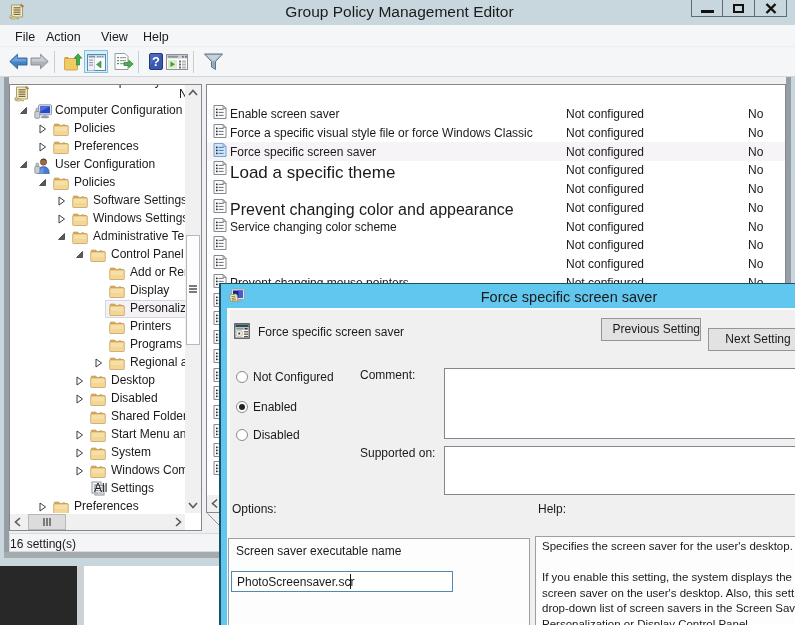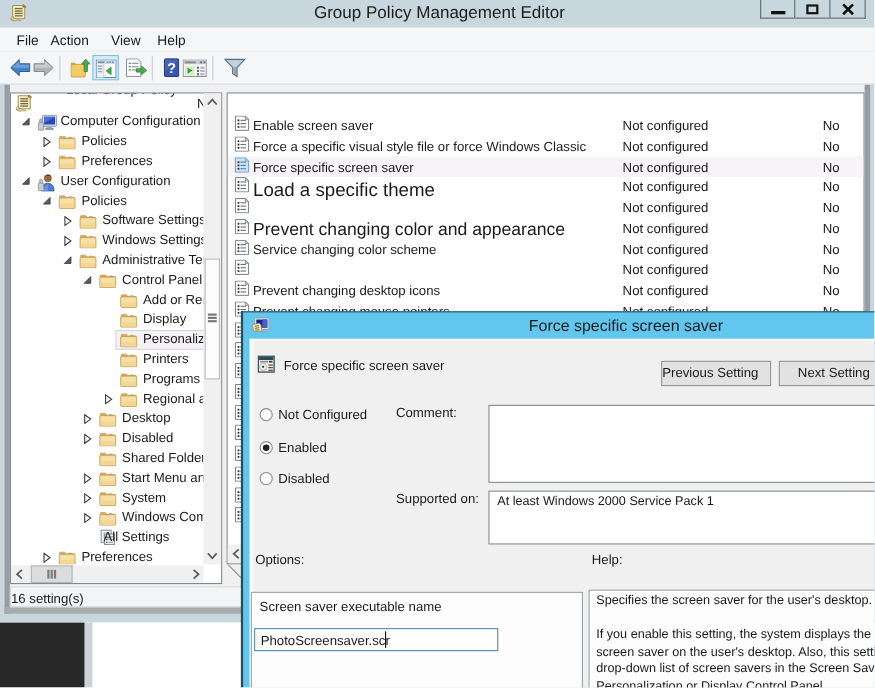--- a/index.html
+++ b/index.html
@@ -605,21 +605,20 @@
           <path d="M1 0.5 L10 0.5 L13 3.5 L13 13.5 L1 13.5 Z" fill="#fdfdfd" stroke="#767b82" stroke-width="0.9"></path>
           <path d="M10 0.5 L10 3.5 L13 3.5 Z" fill="#d7dde4" stroke="#767b82" stroke-width="0.7"></path>
           <rect x="3" y="3.6" width="1.6" height="1.6" fill="#24292e"></rect>
           <rect x="5.6" y="3.9" width="5" height="1" fill="#6b7077"></rect>
           <rect x="3" y="6.6" width="1.6" height="1.6" fill="#24292e"></rect>
           <rect x="5.6" y="6.9" width="5" height="1" fill="#6b7077"></rect>
           <rect x="3" y="9.6" width="1.6" height="1.6" fill="#24292e"></rect>
           <rect x="5.6" y="9.9" width="5" height="1" fill="#6b7077"></rect>
         </svg>
       </div>
-<div class="a txt" style="left:23px;top:153.0px;font-size:12px">Prevent changing desktop icons</div>
 <div class="a txt" style="left:359px;top:153.0px;font-size:12px">Not configured</div>
 <div class="a txt" style="left:541px;top:153.0px;font-size:12px">No</div>
 <div class="a" style="left:6px;top:169.75px">
         <svg width="14" height="14" viewBox="0 0 14 14">
           <path d="M1 0.5 L10 0.5 L13 3.5 L13 13.5 L1 13.5 Z" fill="#fdfdfd" stroke="#767b82" stroke-width="0.9"></path>
           <path d="M10 0.5 L10 3.5 L13 3.5 Z" fill="#d7dde4" stroke="#767b82" stroke-width="0.7"></path>
           <rect x="3" y="3.6" width="1.6" height="1.6" fill="#24292e"></rect>
           <rect x="5.6" y="3.9" width="5" height="1" fill="#6b7077"></rect>
           <rect x="3" y="6.6" width="1.6" height="1.6" fill="#24292e"></rect>
           <rect x="5.6" y="6.9" width="5" height="1" fill="#6b7077"></rect>
@@ -824,34 +823,33 @@
           <rect x="2.2" y="5" width="7.5" height="1.6" fill="#8a9298"></rect>
           <rect x="10.5" y="5" width="3.2" height="1.6" fill="#30383c"></rect>
           <circle cx="5.2" cy="10.5" r="3.4" fill="#eceae2" stroke="#b0aea4" stroke-width="0.7"></circle>
           <circle cx="5.2" cy="10.5" r="1" fill="#30383c"></circle>
           <rect x="10" y="8.2" width="4" height="1.2" fill="#5a5248"></rect>
           <rect x="10" y="10.6" width="4" height="1.2" fill="#5a5248"></rect>
           <rect x="10" y="13" width="4" height="1.2" fill="#5a5248"></rect>
         </svg>
       </div>
 <div class="a txt" style="left:39px;top:42px;font-size:12px">Force specific screen saver</div>
-<div class="a" style="left:382px;top:45px;width:100px;height:23px;background:#e2e2e2;border:1px solid #969696;font-size:12px;text-align:left;line-height:21px">Previous Setting</div>
+<div class="a" style="left:382px;top:35px;width:100px;height:23px;background:#e2e2e2;border:1px solid #969696;font-size:12px;text-align:right;line-height:21px">Previous Setting</div>
 <div class="a" style="left:489px;top:45px;width:100px;height:23px;background:#e2e2e2;border:1px solid #969696;font-size:12px;text-align:center;line-height:21px">Next Setting</div>
 <div class="a" style="left:17px;top:88px;width:12px;height:12px;border-radius:50%;background:#fff;border:1px solid #8a8a8a"></div>
 <div class="a txt" style="left:34px;top:87px;font-size:12px">Not Configured</div>
 <div class="a" style="left:17px;top:118px;width:12px;height:12px;border-radius:50%;background:#fff;border:1px solid #8a8a8a"></div>
       <div class="a" style="left:20px;top:121px;width:6px;height:6px;border-radius:50%;background:#222"></div>
 <div class="a txt" style="left:34px;top:117px;font-size:12px">Enabled</div>
 <div class="a" style="left:17px;top:146px;width:12px;height:12px;border-radius:50%;background:#fff;border:1px solid #8a8a8a"></div>
 <div class="a txt" style="left:34px;top:145px;font-size:12px">Disabled</div>
 <div class="a txt" style="left:141px;top:85px;font-size:12px">Comment:</div>
 <div class="a" style="left:225px;top:85px;width:456px;height:71px;background:#fff;border:1px solid #82878f"></div>
 <div class="a txt" style="left:141px;top:163px;font-size:12px">Supported on:</div>
 <div class="a" style="left:225px;top:163px;width:456px;height:49px;background:#fff;border:1px solid #82878f"></div>
-<div class="a txt" style="left:233px;top:167px;font-size:11.5px">At least Windows 2000 Service Pack 1</div>
 <div class="a txt" style="left:13px;top:219px;font-size:12px">Options:</div>
 <div class="a txt" style="left:319px;top:219px;font-size:12px">Help:</div>
 <div class="a" style="left:9px;top:255px;width:302px;height:110px;background:#fdfdfd;border:1px solid #9aa0a6"></div>
 <div class="a txt" style="left:17px;top:261px;font-size:12px">Screen saver executable name</div>
 <div class="a" style="left:12px;top:288px;width:222px;height:21px;background:#fff;border:1px solid #5389ab"></div>
 <div class="a txt" style="left:18px;top:292px;font-size:12px">PhotoScreensaver.scr</div>
 <div class="a" style="left:131px;top:291px;width:1px;height:15px;background:#111"></div>
 <div class="a" style="left:316px;top:253px;width:375px;height:112px;background:#fdfdfd;border:1px solid #9aa0a6"></div>
 <div class="a txt" style="left:323px;top:257px;font-size:11.5px">Specifies the screen saver for the user's desktop.</div>
 <div class="a txt" style="left:323px;top:288px;font-size:11.5px">If you enable this setting, the system displays the specified</div>

